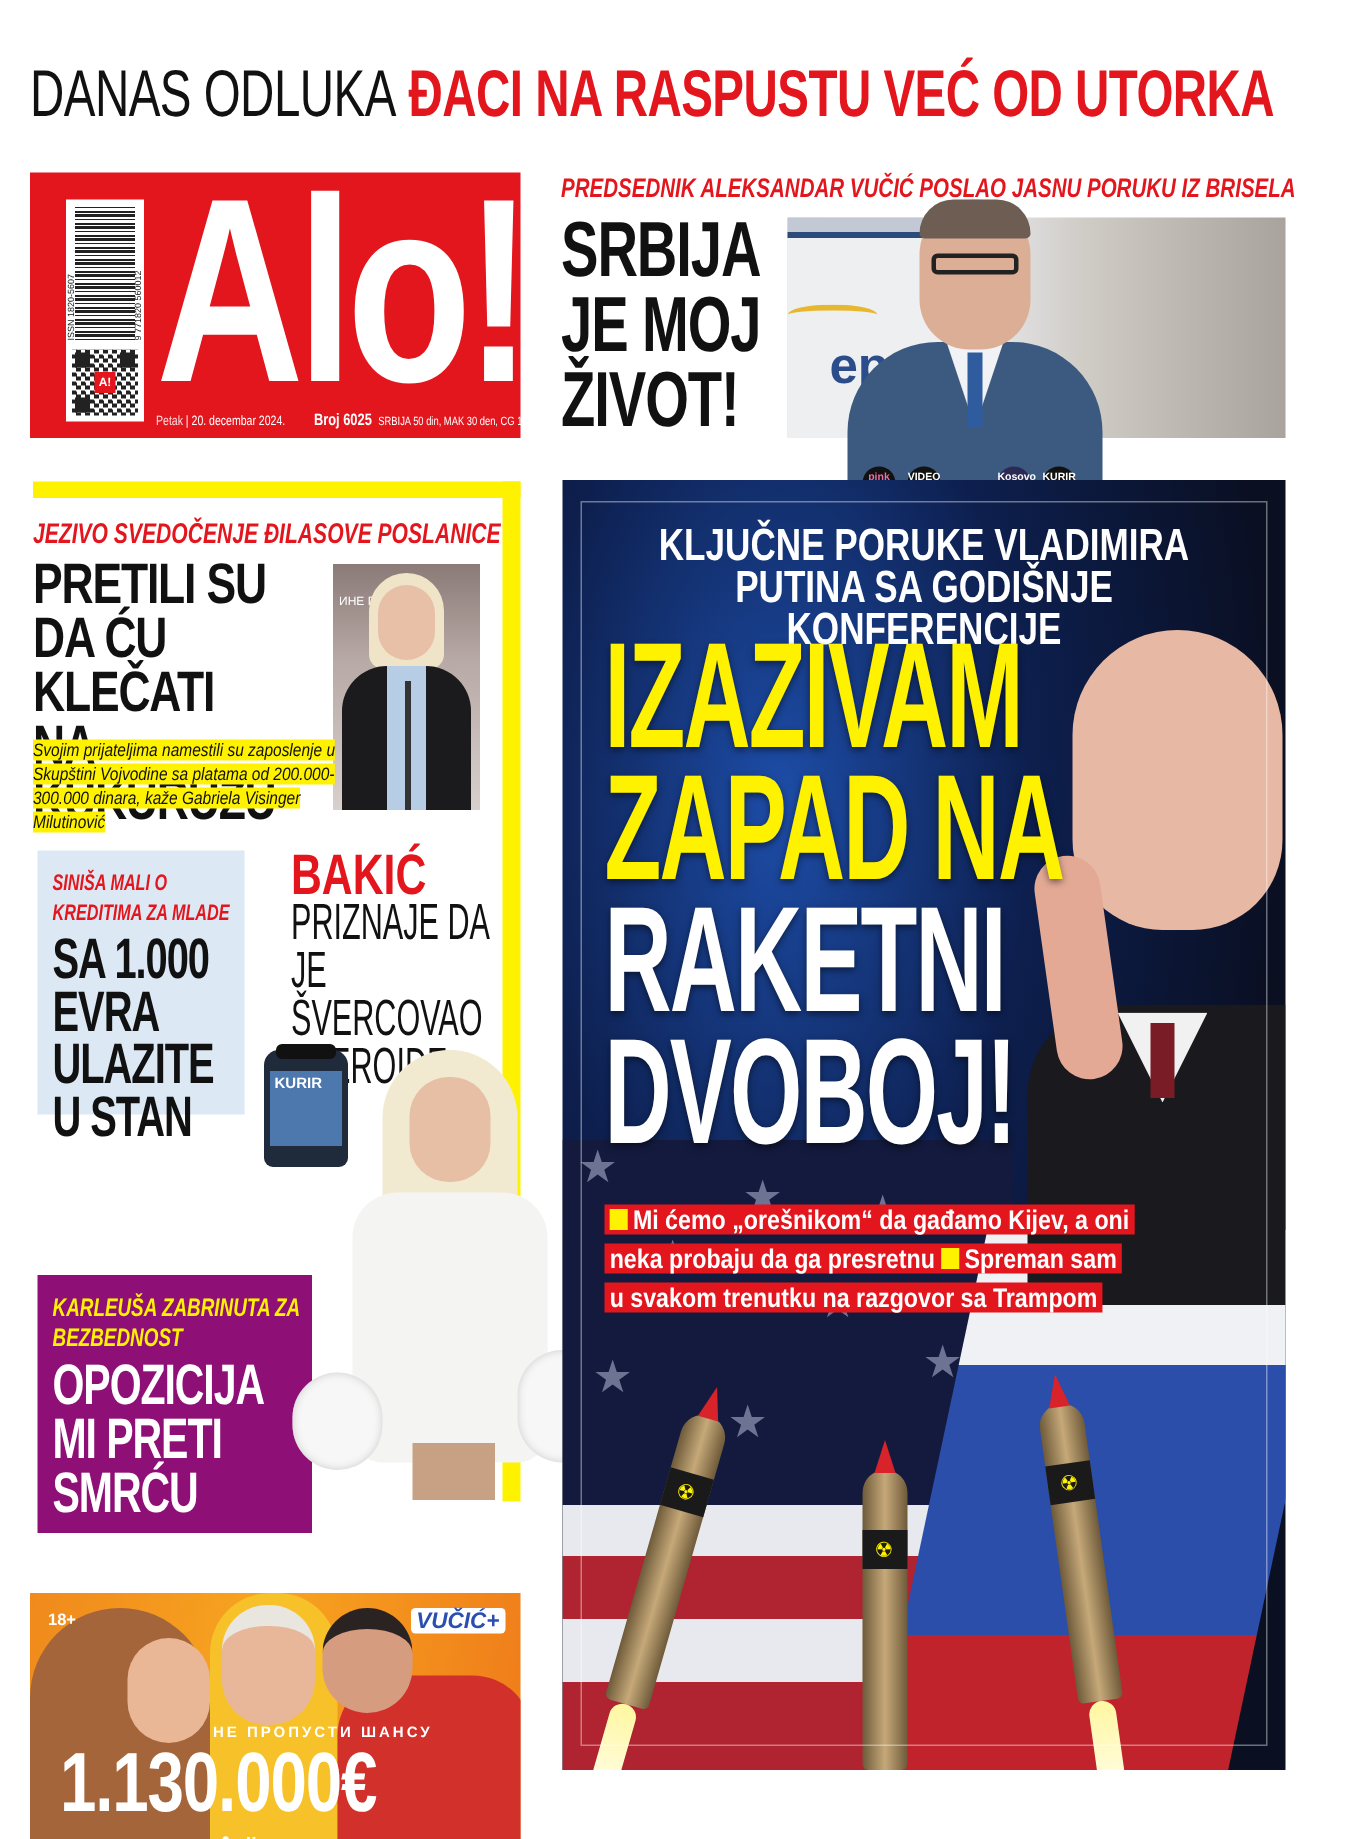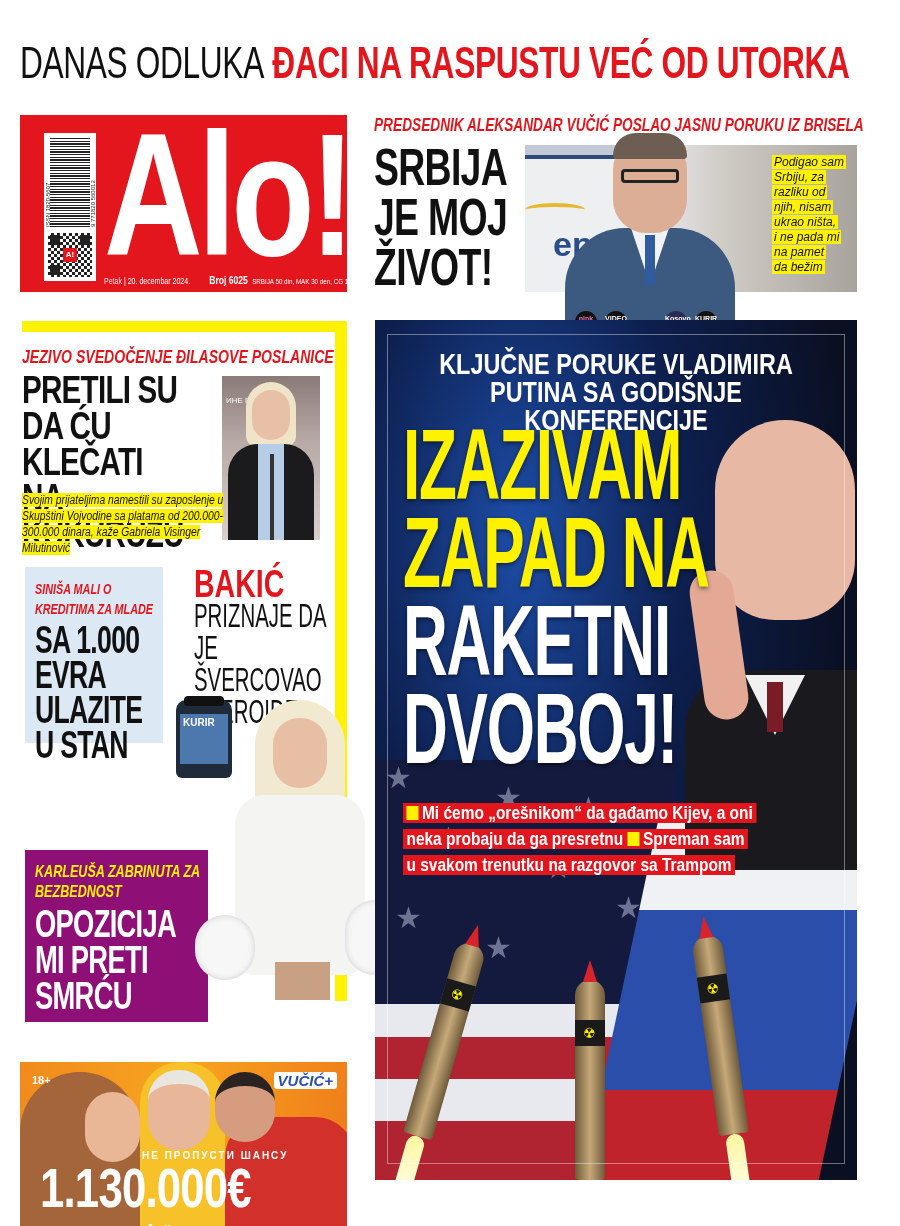--- a/index.html
+++ b/index.html
@@ -176,30 +176,20 @@
     <div class="shirt"></div>
     <div class="tie"></div>
     <div class="head"></div>
     <div class="hair"></div>
     <div class="glasses"></div>
     <div class="mic" style="left:10px;background:#111;color:#e66fa8;">pink</div>
     <div class="mic" style="left:40px;">VIDEO PLUS</div>
     <div class="mic" style="left:100px;background:#2a2a55;">Kosovo</div>
     <div class="mic" style="left:130px;">KURIR</div>
   </div>
-  <div class="vucic-quote">
-    <span>Podigao sam</span><br>
-    <span>Srbiju, za</span><br>
-    <span>razliku od</span><br>
-    <span>njih, nisam</span><br>
-    <span>ukrao ništa,</span><br>
-    <span>i ne pada mi</span><br>
-    <span>na pamet</span><br>
-    <span>da bežim</span>
-  </div>
 </div>
 
 <div class="abs yframe-top"></div>
 <div class="abs yframe-right"></div>
 
 <div class="abs dilas-kicker">JEZIVO SVEDOČENJE ĐILASOVE POSLANICE</div>
 <div class="abs dilas-photo">
   <div class="sign">ИНЕ Г</div>
   <div class="hair"></div>
   <div class="head"></div>

